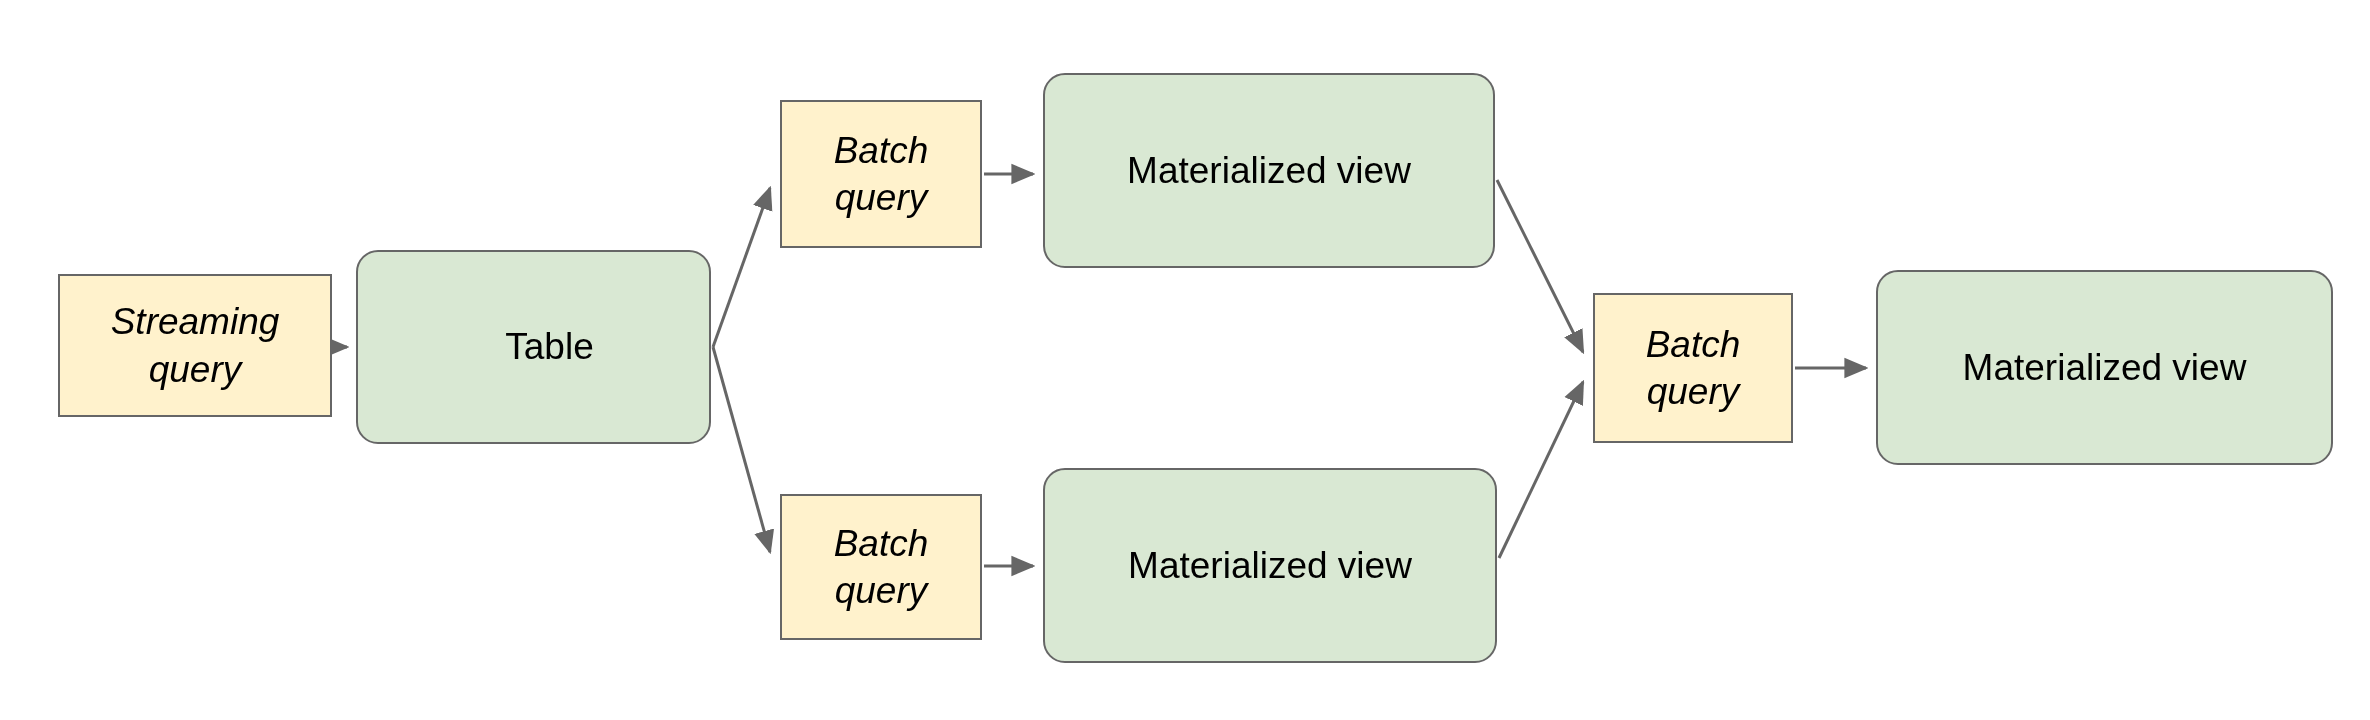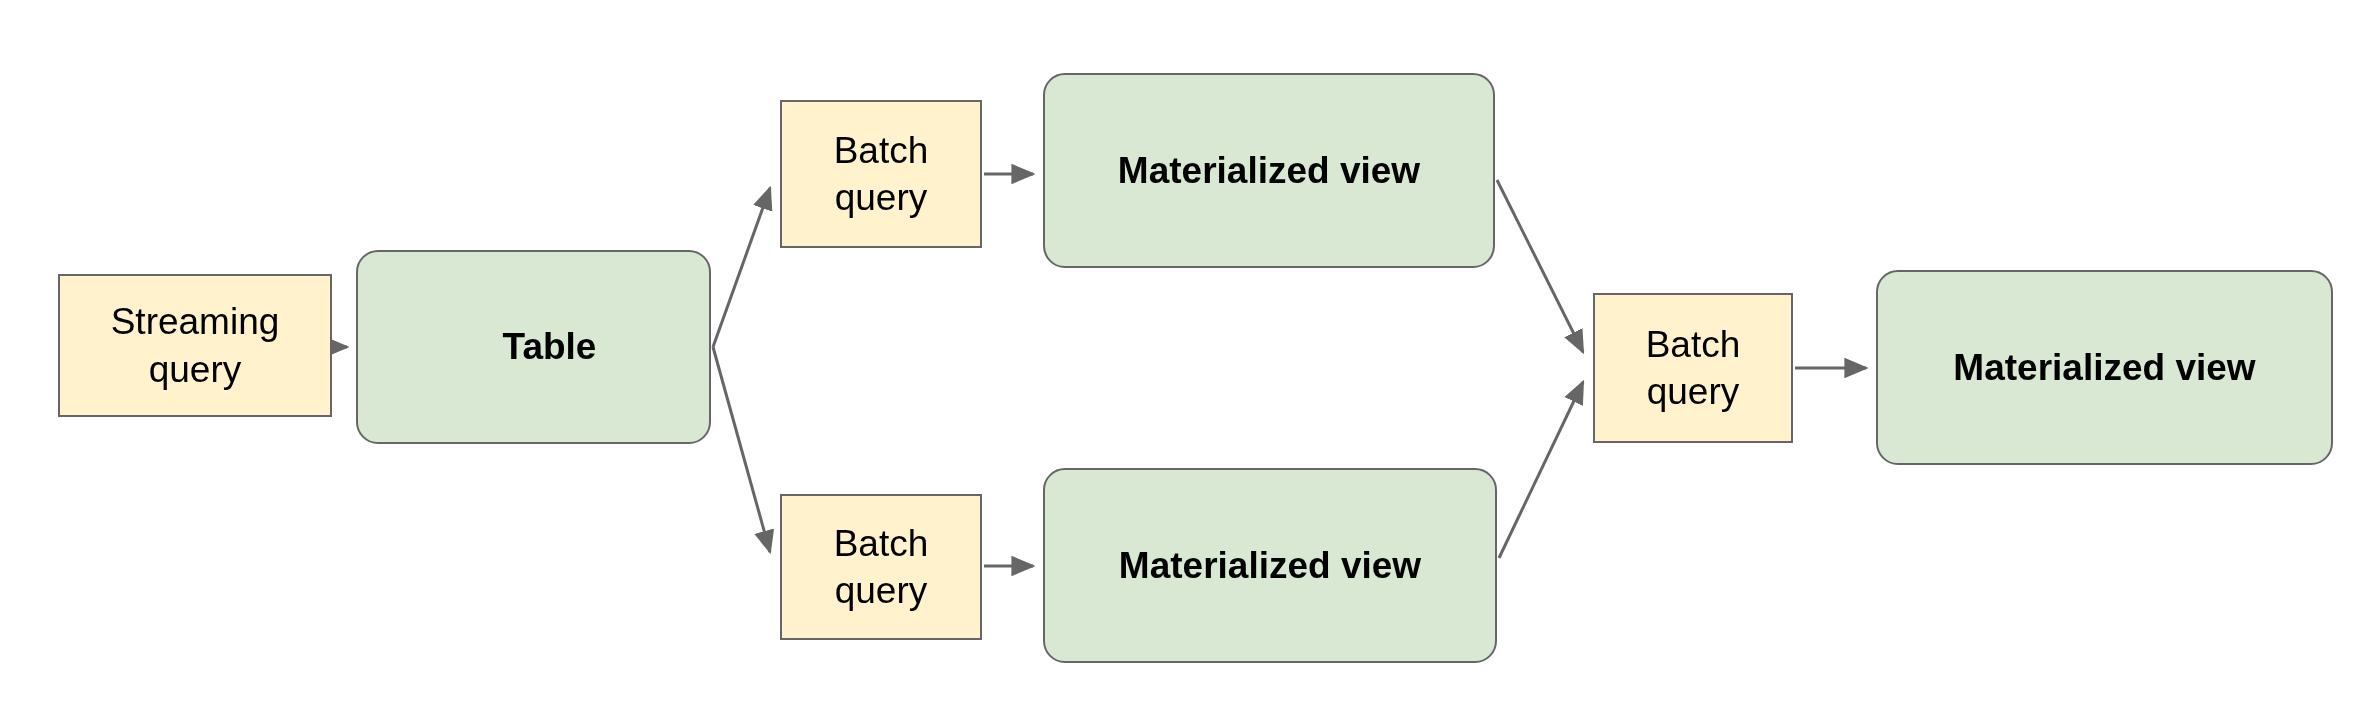--- a/index.html
+++ b/index.html
@@ -37,26 +37,26 @@
     color: #000000;
     border: 2px solid #666666;
     line-height: 1.28;
     z-index: 2;
     white-space: pre-line;
   }
   .node.process {
     background: #fff2cc;
     border-radius: 0;
     font-size: 37px;
+    font-style: italic;
   }
   .node.store {
     background: #d9e8d3;
     border-radius: 22px;
     font-size: 37px;
-    font-weight: bold;
   }
 </style>
 </head>
 <body>
 
 <div id="diagram">
 
   <svg id="edge-layer" viewBox="0 0 2370 720" width="2370" height="720" xmlns="http://www.w3.org/2000/svg">
     <defs>
       <marker id="arrowhead" markerWidth="8" markerHeight="8" refX="7.2" refY="4" orient="auto" markerUnits="strokeWidth">

